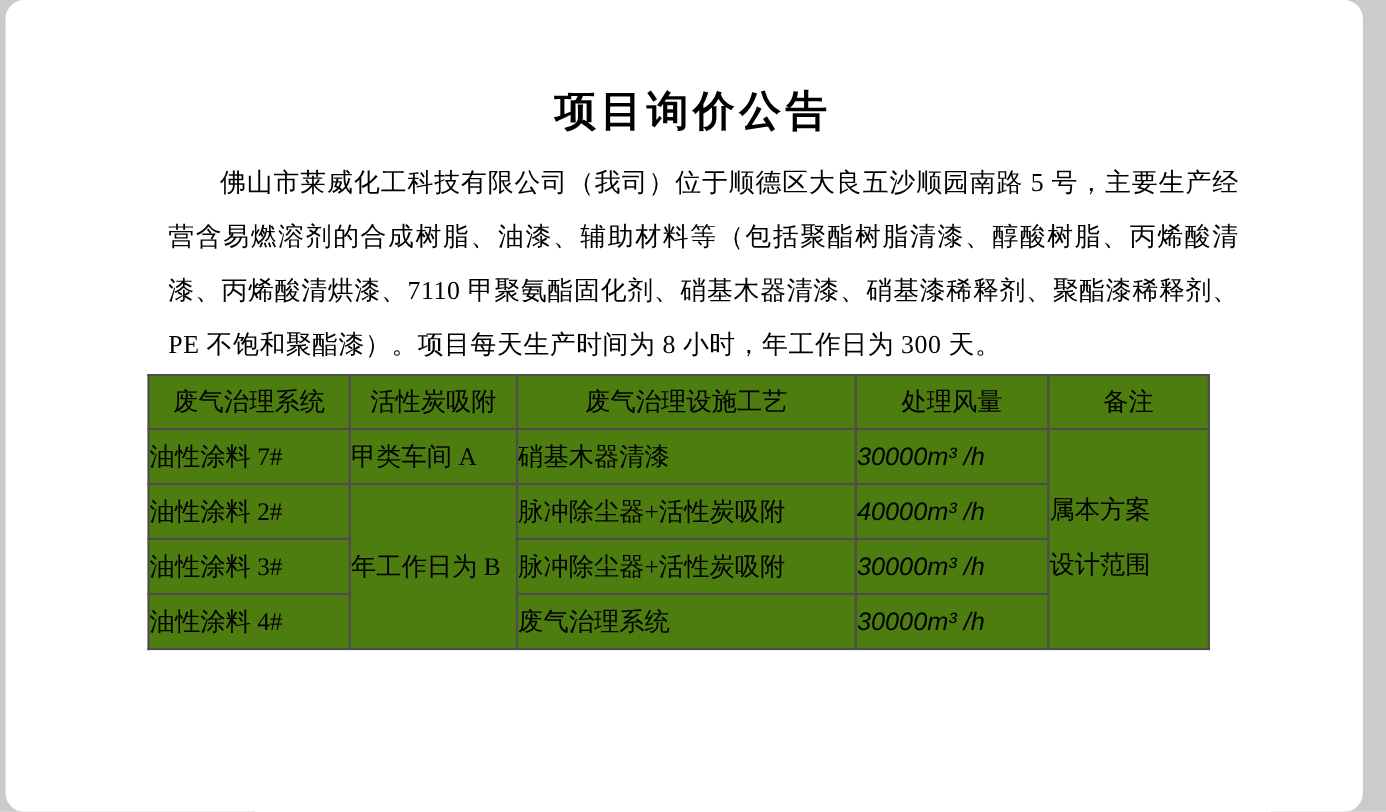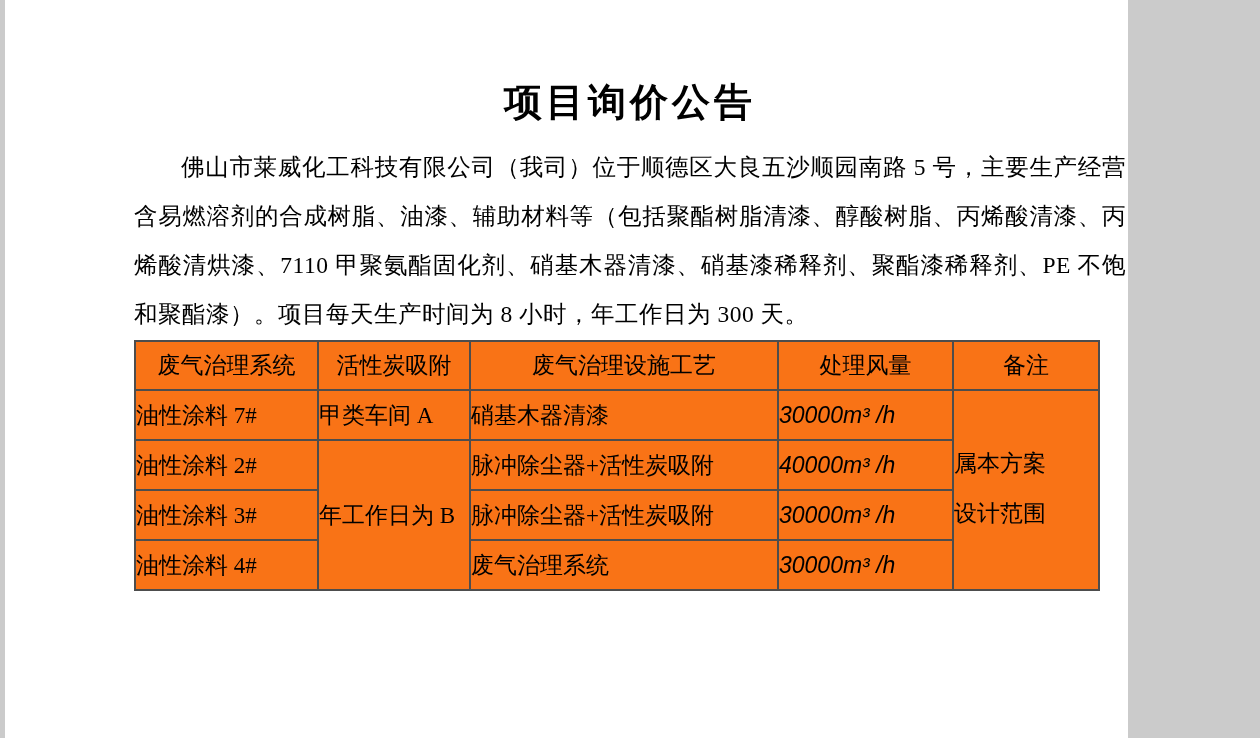--- a/index.html
+++ b/index.html
@@ -5,23 +5,24 @@
   html, body { margin:0; padding:0; }
   body {
     width:1260px; height:738px;
     background:#cbcbcb;
     position:relative;
     overflow:hidden;
     font-family:"Liberation Serif", serif;
   }
   .page {
     position:absolute; left:5px; top:0;
-    width:1123px; height:738px;
+    width:1234px; height:738px;
     background:#ffffff;
     overflow:hidden;
+    border-radius:17px;
   }
   .blue-dot {
     position:absolute;
     left:1230px; top:-15px;
     width:19px; height:19px;
     border-radius:50%;
     background:#2f6be0;
     border:1px solid #1d55c4;
   }
   .doc {
@@ -39,34 +40,34 @@
     font-family:"Liberation Serif", serif;
   }
   .para {
     margin:0;
     font-size:23.5px;
     line-height:49px;
     text-align:justify;
     text-indent:2em;
     letter-spacing:0.5px;
   }
-  .para.first { margin-top:17px; }
+  .para.first { margin-top:17px;margin-left:19px; }
   table.wg {
     margin-top:1px;
     border-collapse:collapse;
     table-layout:fixed;
     width:964px;
   }
   table.wg td, table.wg th {
     border:2px solid #4d4d4d;
     vertical-align:middle;
     font-size:23px;
     font-weight:normal;
     padding:0;
-    background:#f97316;
+    background:#4d7c0f;
   }
   table.wg tr { height:50px; }
   table.wg tr.hdr { height:49px; }
   .num { font-family:"Liberation Sans", sans-serif; font-size:22px;font-style:italic; }
   .remark-line { line-height:50px;font-family:Liberation Mono, monospace; }
 </style>
 </head>
 <body>
 
 <div class="page">

